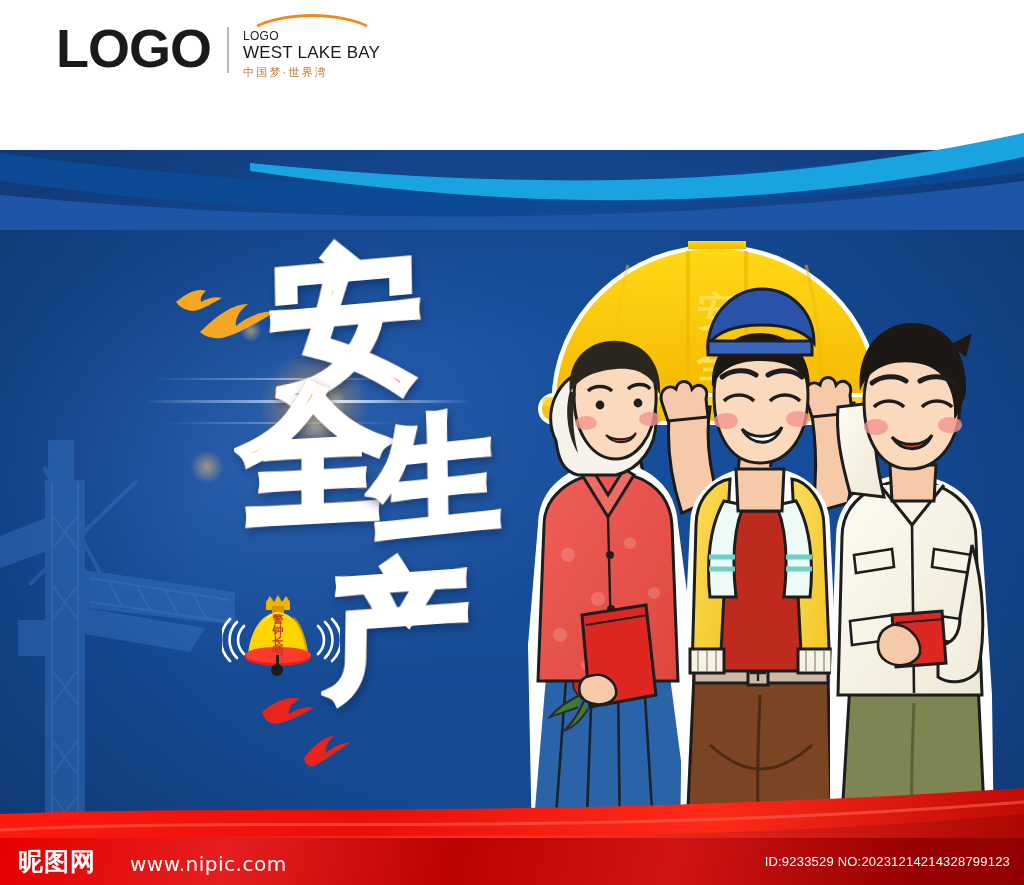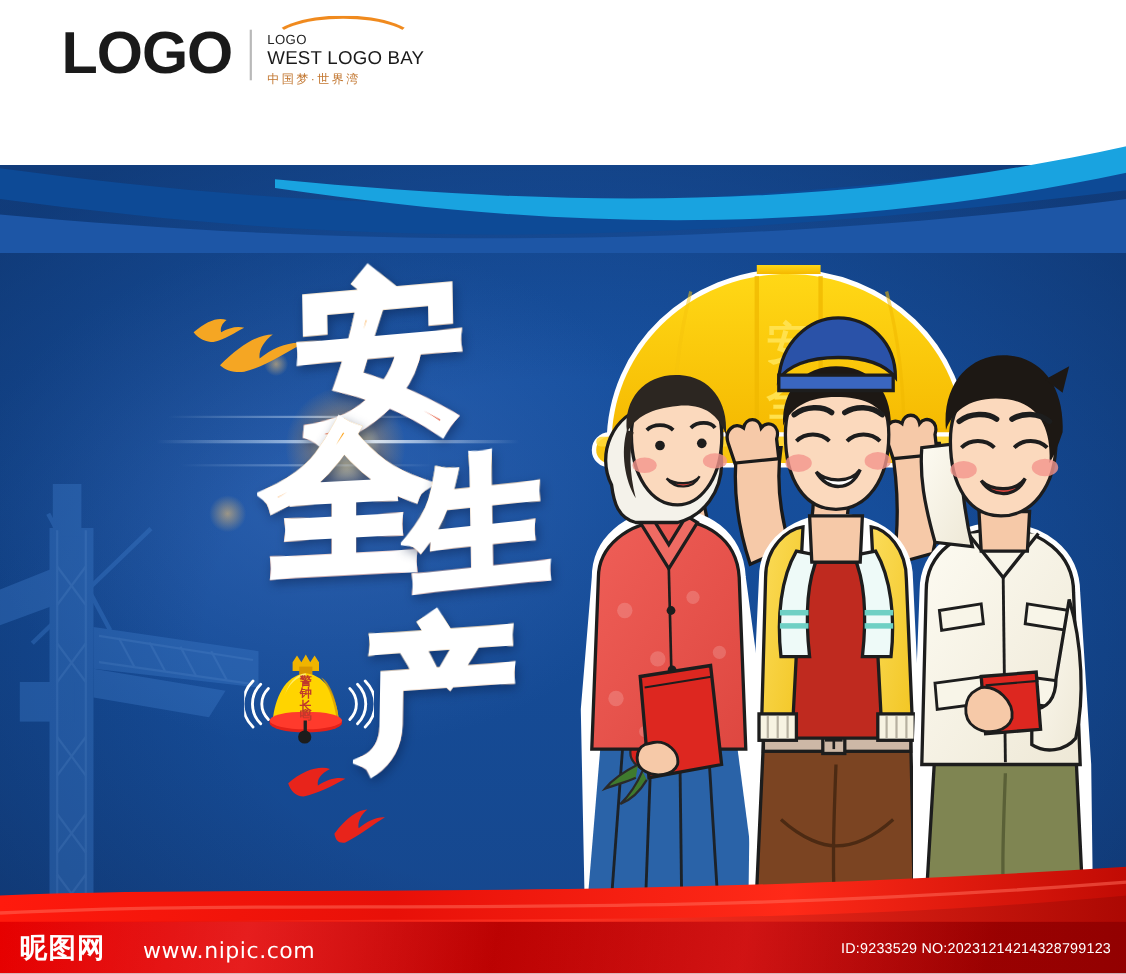--- a/index.html
+++ b/index.html
@@ -519,21 +519,21 @@
     <path d="M0,50 C280,36 560,58 1024,22" stroke="#ff6a58" stroke-width="3" fill="none" opacity=".55"></path>
   </svg>
 
   <div class="header-band"></div>
   <div class="logo-wrap">
     <div class="logo-main">LOGO</div>
     <div class="logo-divider"></div>
     <div class="logo-right">
       <div class="logo-arc"></div>
       <div class="logo-en1">LOGO</div>
-      <div class="logo-en2">WEST LOGO BAY</div>
+      <div class="logo-en2">WEST LAKE BAY</div>
       <div class="logo-cn">中国梦·世界湾</div>
     </div>
   </div>
 
   <div class="footer">
     <div class="footer-sheen"></div>
     <div class="footer-cn">昵图网</div>
     <div class="footer-url">www.nipic.com</div>
     <div class="footer-id">ID:9233529 NO:20231214214328799123</div>
   </div>

